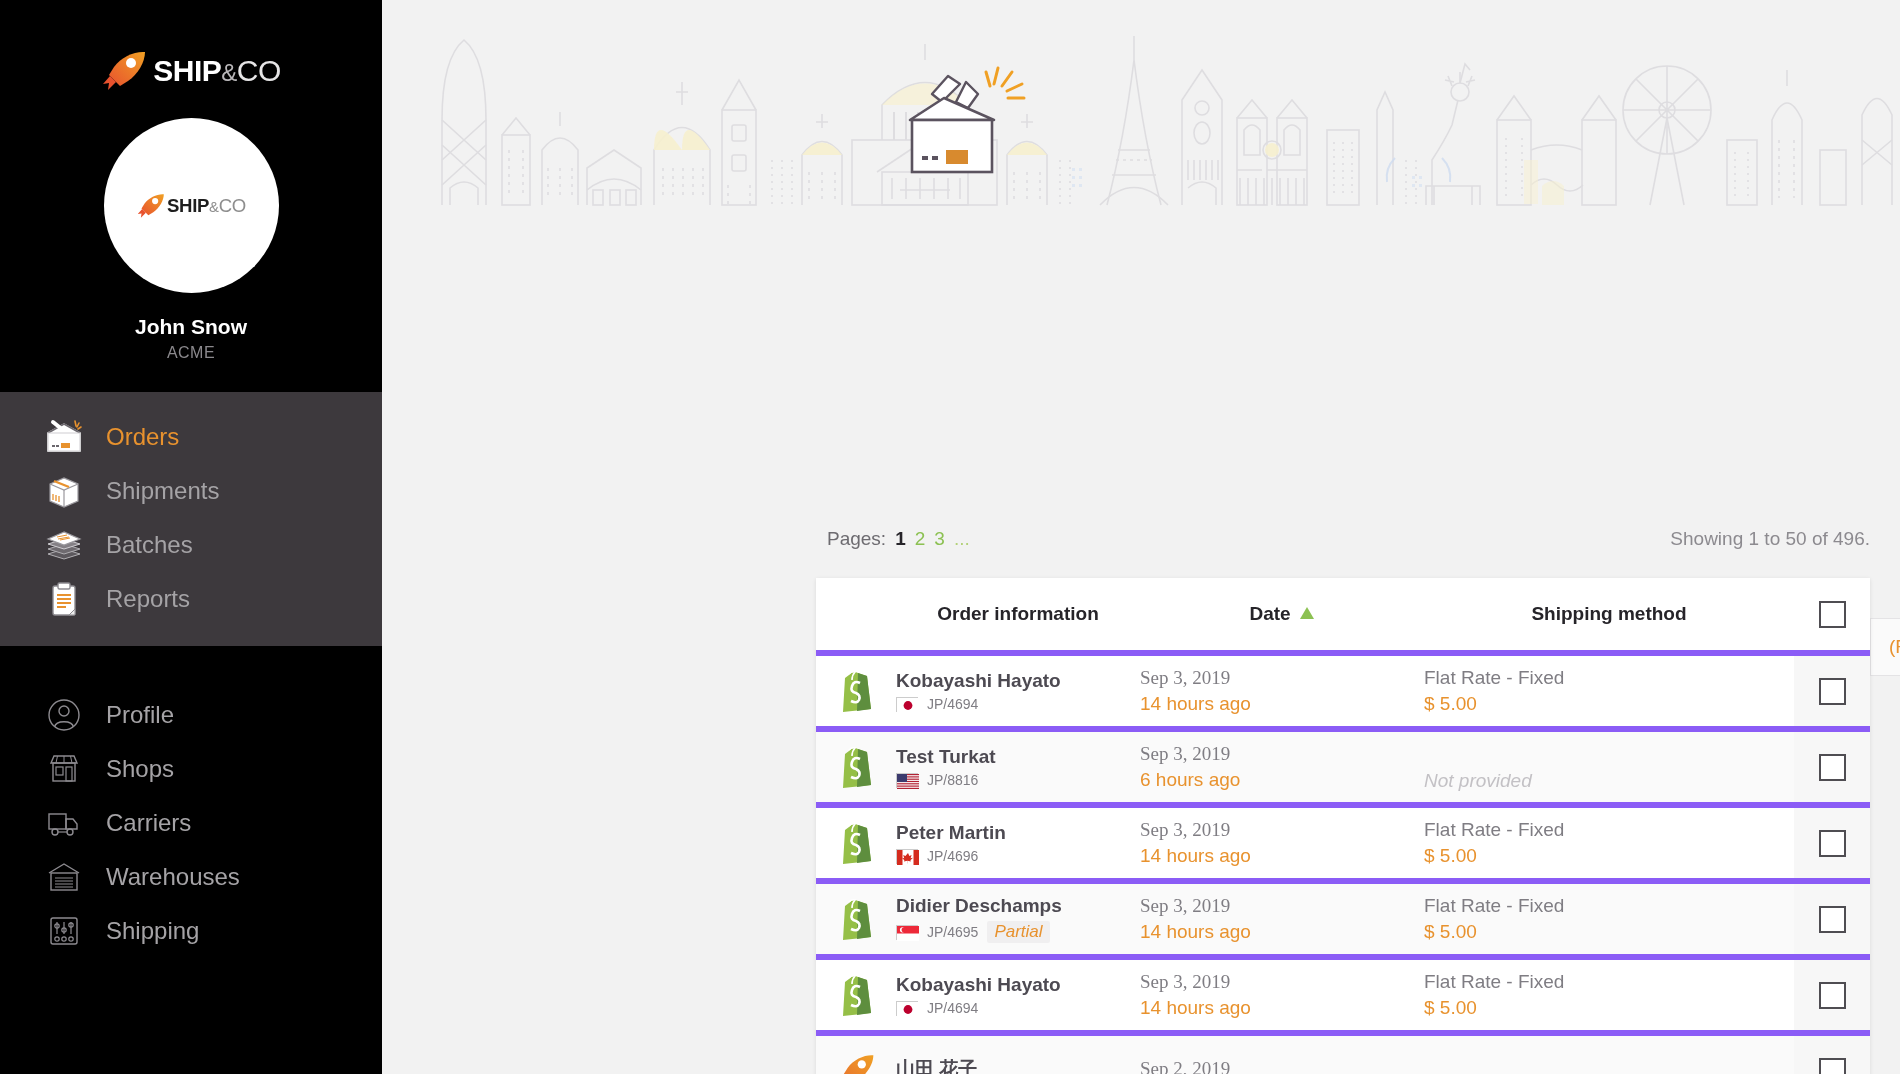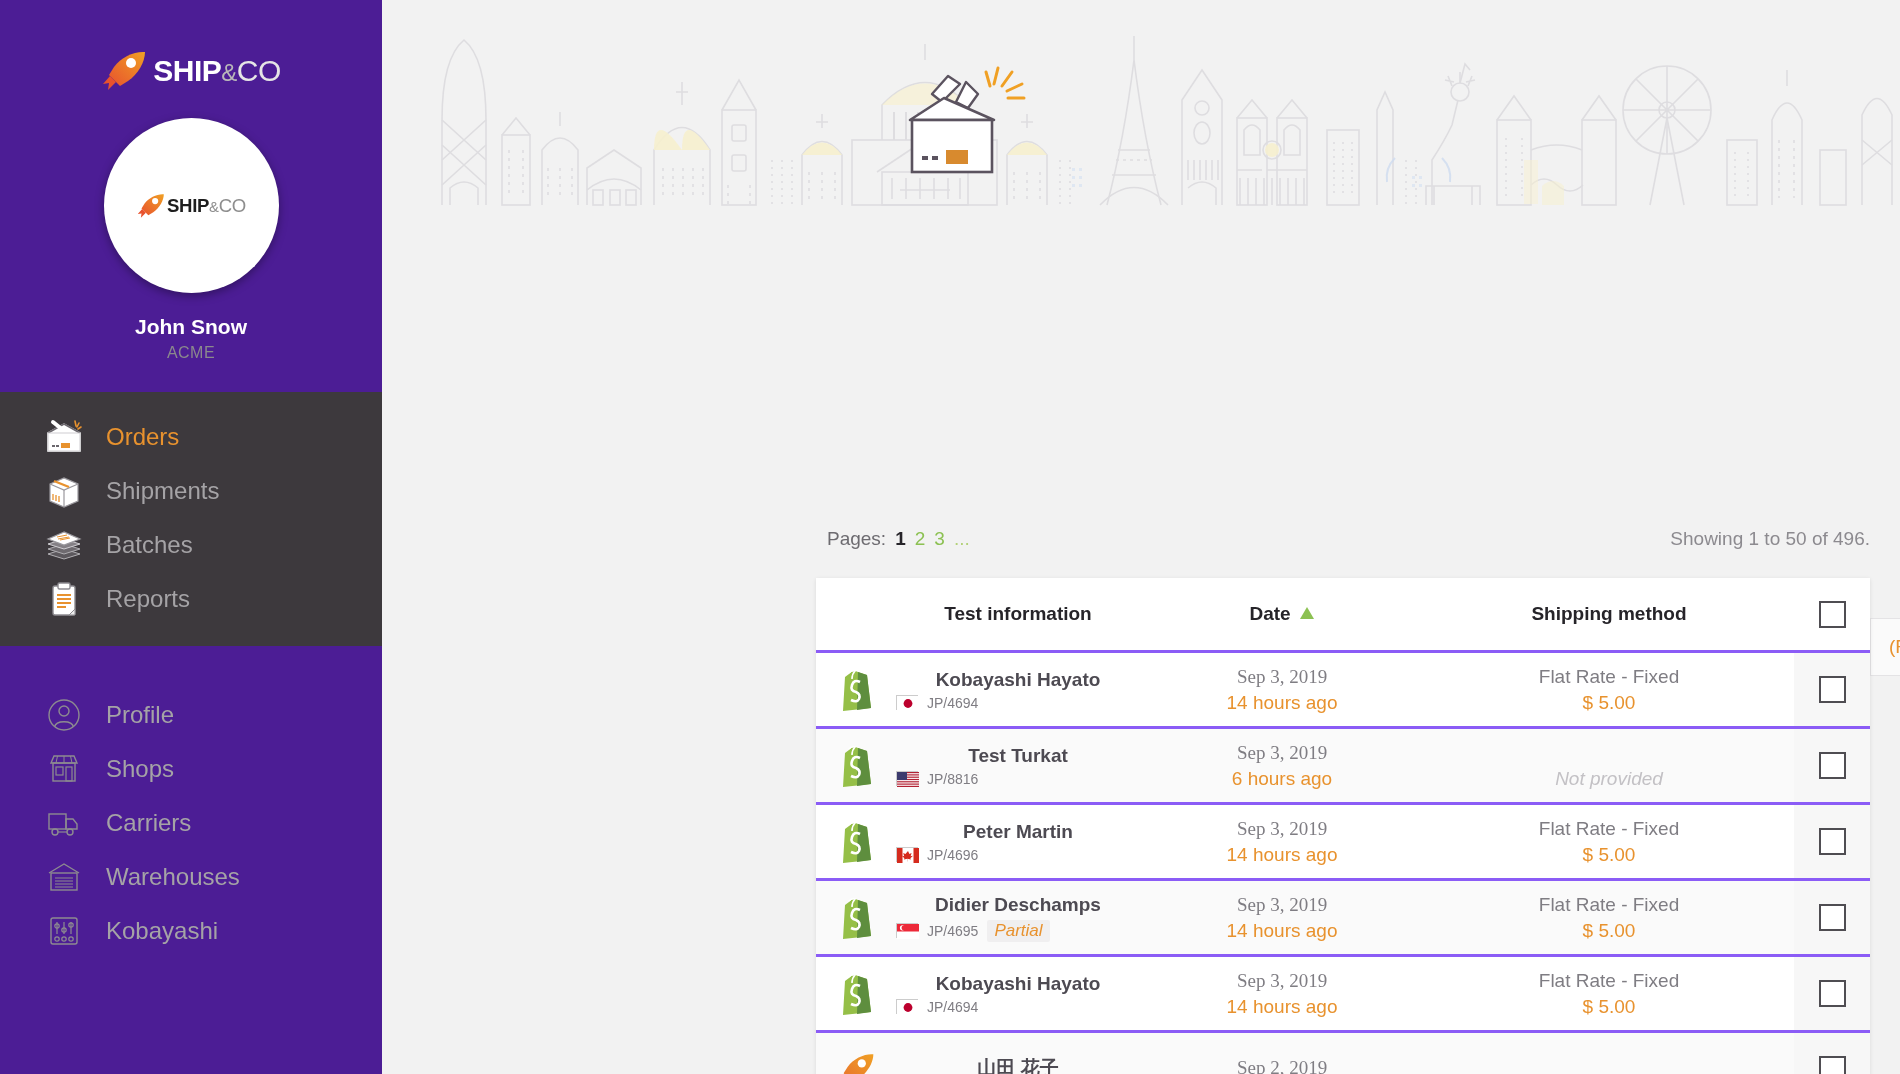--- a/index.html
+++ b/index.html
@@ -7,21 +7,21 @@
     width: 1900px; height: 1074px;
     font-family: "Liberation Sans", sans-serif;
     background: #f2f2f2;
     overflow: hidden;
   }
   .app { display: flex; width: 1900px; height: 1074px; }
 
   
   .sidebar {
     width: 382px; flex: 0 0 382px; height: 1074px;
-    background: #4c1d95;
+    background: #000000;
     display: flex; flex-direction: column;
     position: relative;
   }
   .brand { padding-top: 50px; display: flex; justify-content: center; align-items: center; }
   .brand-logo { display: flex; align-items: center; gap: 6px; }
   .rocket { width: 46px; height: 42px; position: relative; }
   .brand-text { font-size: 30px; letter-spacing: -0.5px; display:flex; align-items:baseline;}
   .brand-ship { color: #ffffff; font-weight: bold; }
   .brand-amp { color: #b9b7b9; font-weight: normal; font-size: 24px;}
   .brand-co { color: #e6e5e6; font-weight: normal; }
@@ -132,21 +132,21 @@
   .thead .c-order, .thead .c-date, .thead .c-ship {
     display:flex; align-items:center; font-size:19px; font-weight:bold; color:#262429;
   }
   .c-icon { flex: 0 0 80px; display:flex; align-items:center; justify-content:center; }
   .c-order { flex: 1 1 auto; padding-left: 0px; display:flex; flex-direction:column; justify-content:center; }
   .c-date  { flex: 0 0 284px; display:flex; flex-direction:column; justify-content:center; }
   .c-ship  { flex: 0 0 370px; display:flex; flex-direction:column; justify-content:center; }
   .c-check { flex: 0 0 76px; display:flex; align-items:center; justify-content:center; }
   .thead .c-check { background:#fff; }
   .tbody .c-check { background:#f7f7f7; }
-  .tbody .trow { border-top:3px solid #8b5cf6;text-align:center; }
+  .tbody .trow { border-top:6px solid #8b5cf6; }
   .tbody .trow.alt { background:#fafafa; }
 
   .o-name { font-size:19px; font-weight:bold; color:#4d4a52; margin-bottom:4px; }
   .o-sub { display:flex; align-items:center; gap:9px; }
   .o-ref { font-size:14px; color:#7f7d83; }
   .badge-partial {
     font-size:17px; font-style:italic; color:#e8922e;
     background:#f0eff0; padding:1px 7px; border-radius:2px;
   }
   .d-date { font-size:19px; color:#7f7d83; margin-bottom:4px;font-family:Liberation Serif, serif;}
@@ -327,21 +327,21 @@
             <rect x="4" y="4" width="26" height="26" rx="2" fill="none" stroke="#8d8b90" stroke-width="1.4"></rect>
             <path d="M10 8 V20 M17 8 V20 M24 8 V20" stroke="#8d8b90" stroke-width="1.2"></path>
             <circle cx="10" cy="12" r="2.2" fill="none" stroke="#8d8b90" stroke-width="1.2"></circle>
             <circle cx="17" cy="16" r="2.2" fill="none" stroke="#8d8b90" stroke-width="1.2"></circle>
             <circle cx="24" cy="11" r="2.2" fill="none" stroke="#8d8b90" stroke-width="1.2"></circle>
             <circle cx="10" cy="25" r="2.2" fill="none" stroke="#8d8b90" stroke-width="1.2"></circle>
             <circle cx="17" cy="25" r="2.2" fill="none" stroke="#8d8b90" stroke-width="1.2"></circle>
             <circle cx="24" cy="25" r="2.2" fill="none" stroke="#8d8b90" stroke-width="1.2"></circle>
           </svg>
         </span>
-        <span class="nav-label">Kobayashi</span>
+        <span class="nav-label">Shipping</span>
       </div>
     </nav>
   </aside>
 
   <main class="main">
 
     <div class="hero">
       <svg width="1518" height="258" viewBox="0 0 1518 258">
         <g fill="none" stroke="#dedde0" stroke-width="1.6">
 
@@ -606,21 +606,21 @@
         <span class="page-num">2</span>
         <span class="page-num">3</span>
         <span class="page-ellipsis">...</span>
       </div>
       <div class="showing">Showing 1 to 50 of 496.</div>
     </div>
 
     <div class="card">
       <div class="trow thead">
         <div class="c-icon"></div>
-        <div class="c-order">Test information</div>
+        <div class="c-order">Order information</div>
         <div class="c-date">
           <span><span>Date</span><span class="sort-arrow"><svg width="16" height="14" viewBox="0 0 16 14">
                   <path d="M8 1 L15 13 L1 13 Z" fill="#8cc152"></path>
                 </svg></span></span>
         </div>
         <div class="c-ship">Shipping method</div>
         <div class="c-check">
           <span class="cbox"></span>
         </div>
       </div>

